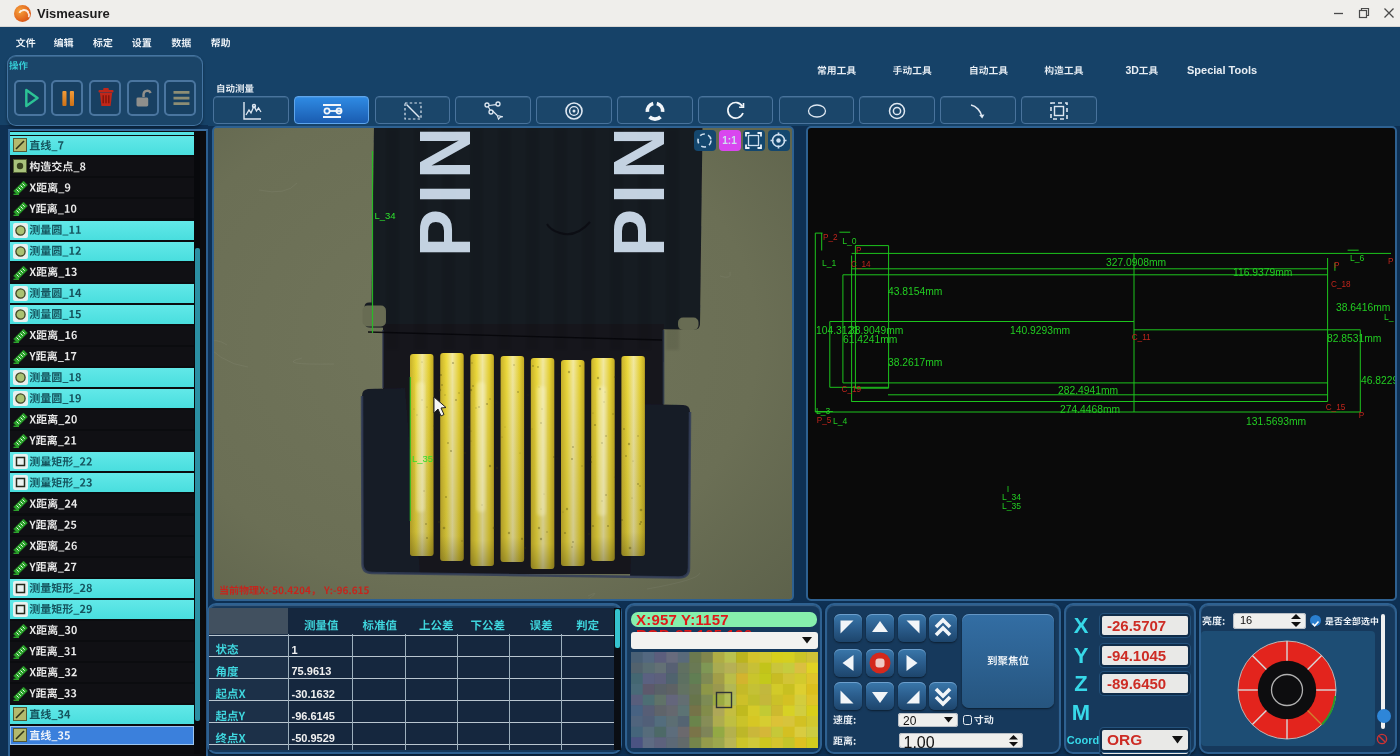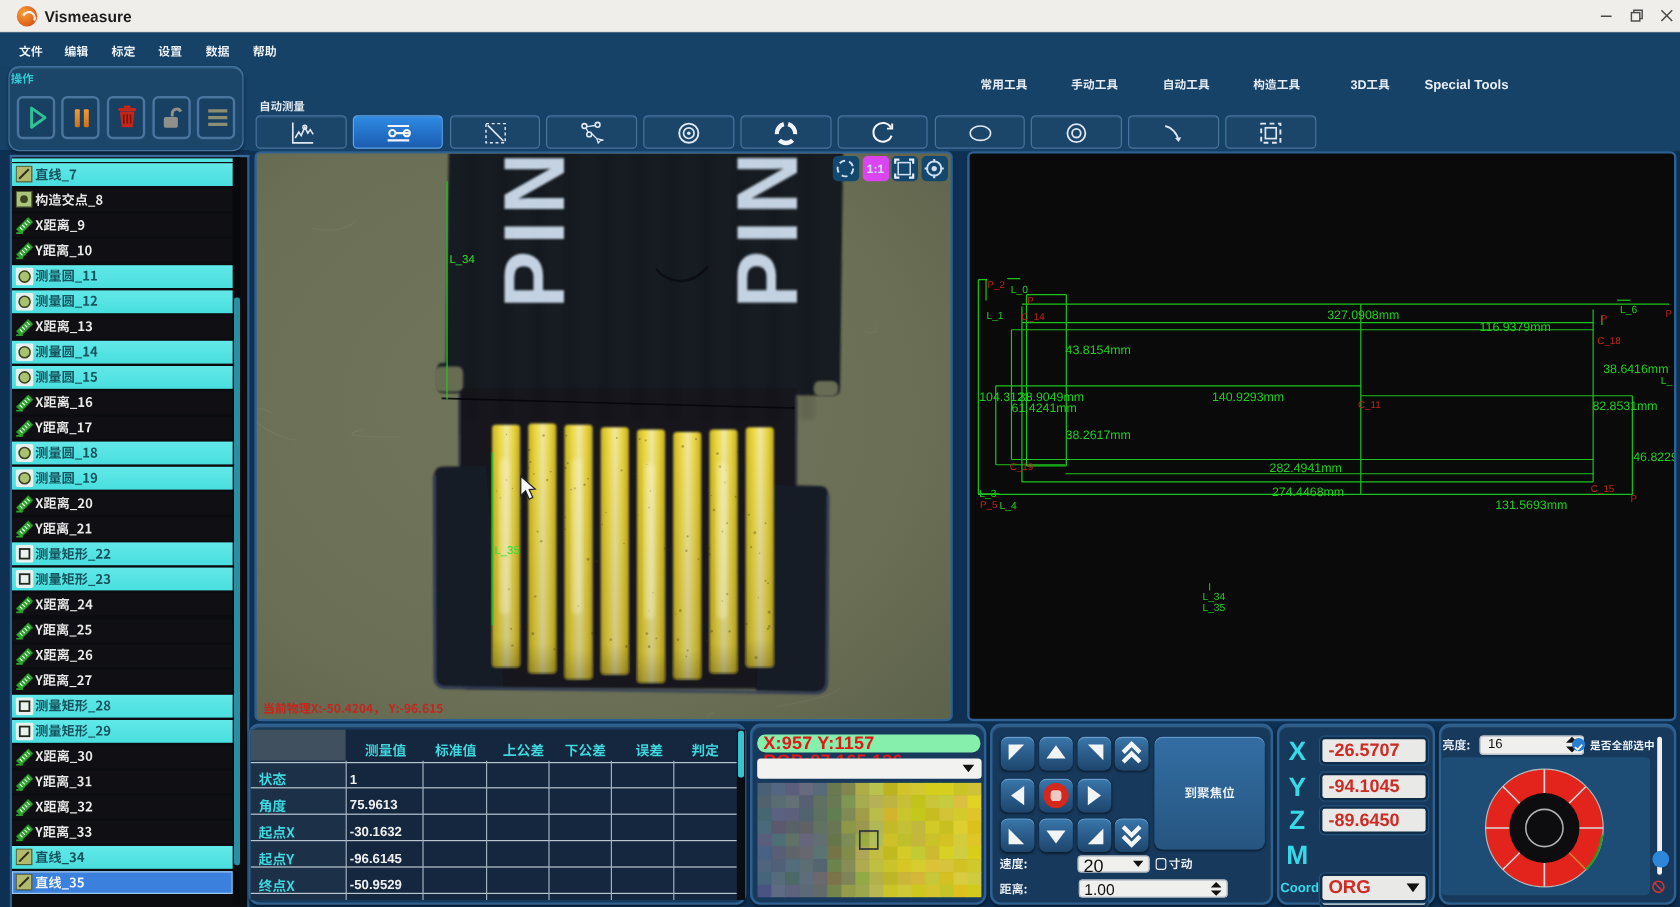--- a/index.html
+++ b/index.html
@@ -845,46 +845,46 @@
         <path d="M6 10h16l-8 11z" fill="#f2f5f8"></path>
       </svg></div>
     <div class="abs navb" style="left:897.6px;top:682px"><svg width="28" height="28" viewBox="0 0 28 28">
         <path d="M21.5 8.5v13h-13z" fill="#f2f5f8"></path>
       </svg></div>
     <div class="abs navb" style="left:929.4px;top:682px"><svg width="28" height="28" viewBox="0 0 28 28">
         <path d="M7 7l7 7 7-7M7 15l7 7 7-7" fill="none" stroke="#f2f5f8" stroke-width="3.6"></path>
       </svg></div>
     <div class="abs" id="focusbtn"></div>
     <div class="abs wfield" style="left:898px;top:712.5px;width:60px;height:14.5px">
-      <span style="position:absolute;left:5px;top:1px;font-size:15px;color:#111">20</span>
+      <span style="position:absolute;left:5px;top:1px;font-size:12px;color:#111">20</span>
       <svg width="9" height="6" style="position:absolute;right:5px;top:4.5px">
         <path d="M0 0h9L4.5 5.5z" fill="#111"></path>
       </svg>
     </div>
     <div class="abs" style="left:962.5px;top:715px;width:9.5px;height:9.5px;border:1.6px solid #e8eef4;border-radius:2.5px"></div>
     <div class="abs wfield" style="left:898.5px;top:733px;width:124px;height:15px">
-      <span style="position:absolute;left:5px;top:1px;font-size:13px;color:#111">1.00</span>
+      <span style="position:absolute;left:5px;top:1px;font-size:16px;color:#111">1.00</span>
       <svg width="9" height="12" style="position:absolute;right:5px;top:1.5px">
         <path d="M0 4.5h9L4.5 0z" fill="#111"></path>
         <path d="M0 7h9L4.5 11.5z" fill="#111"></path>
       </svg>
     </div>
 <div class="abs xyzlab" style="left:1066px;top:613px">X</div>
     <div class="abs xyzfield" style="top:616px">-26.5707</div>
     <div class="abs xyzlab" style="left:1066px;top:642.5px">Y</div>
     <div class="abs xyzfield" style="top:645.5px">-94.1045</div>
     <div class="abs xyzlab" style="left:1066px;top:670.5px">Z</div>
     <div class="abs xyzfield" style="top:673.5px">-89.6450</div>
     <div class="abs xyzlab" style="left:1066px;top:699.5px">M</div>
     <div class="abs xyzfield" style="top:735px">0.000</div>
     <div class="abs" style="left:1066px;top:734px;width:34px;text-align:center;color:#37d8e8;font-weight:bold;font-size:11px">Coord</div>
     <div class="abs xyzfield" style="top:730px;height:19.5px;font-size:15.5px;line-height:19.5px">ORG<svg width="11" height="8" style="position:absolute;right:5px;top:6px">
         <path d="M0 0h11L5.5 7.5z" fill="#111"></path>
       </svg></div>
-<div class="abs wfield" style="left:1233px;top:612.5px;width:87px;height:16px">
+<div class="abs wfield" style="left:1233px;top:612.5px;width:73px;height:16px">
       <span style="position:absolute;left:7px;top:1.5px;font-size:11px;color:#111">16</span>
       <svg width="10" height="13" style="position:absolute;right:5px;top:1.5px">
         <path d="M0 5h10L5 0z" fill="#111"></path>
         <path d="M0 8h10L5 13z" fill="#111"></path>
       </svg>
     </div>
     <div class="abs" style="left:1310px;top:614.5px;width:11px;height:11px;border-radius:50%;background:#2a7fd0"><svg width="11" height="11">
         <path d="M2.5 5.5l2.2 2.3 3.8-4.3" stroke="#fff" stroke-width="1.5" fill="none"></path>
       </svg></div>
     <div class="abs" id="briarea"></div>

